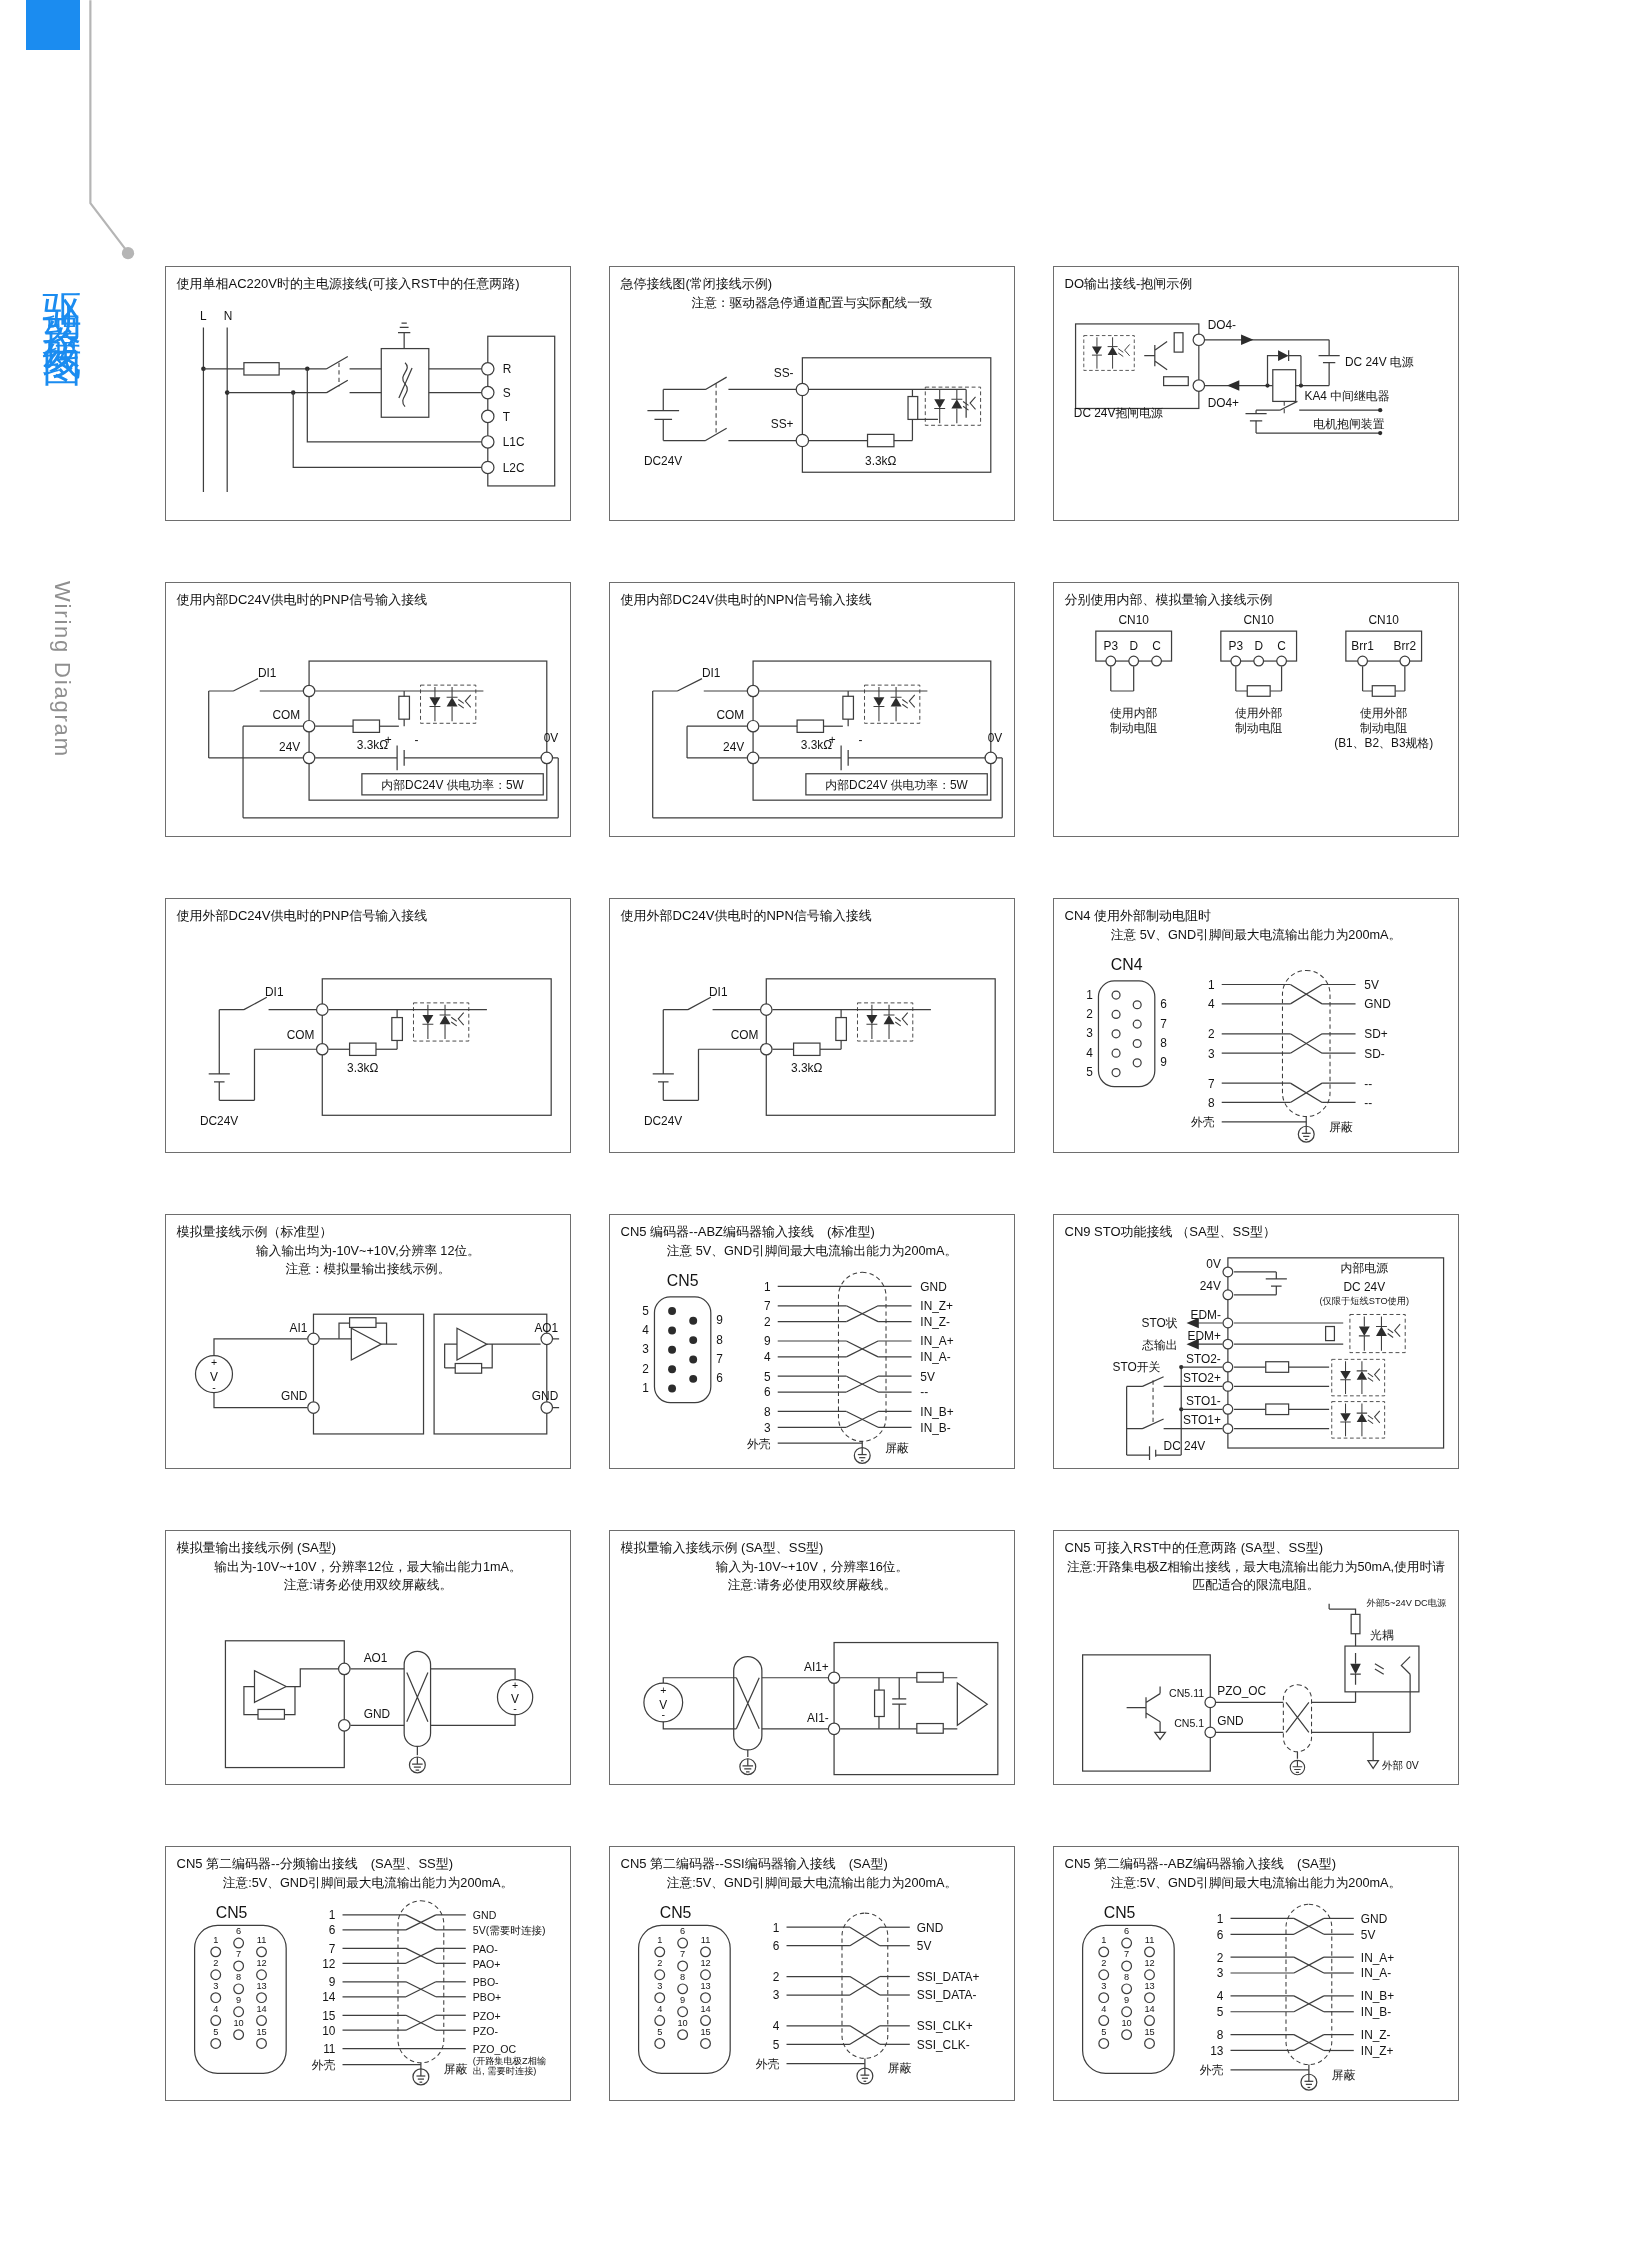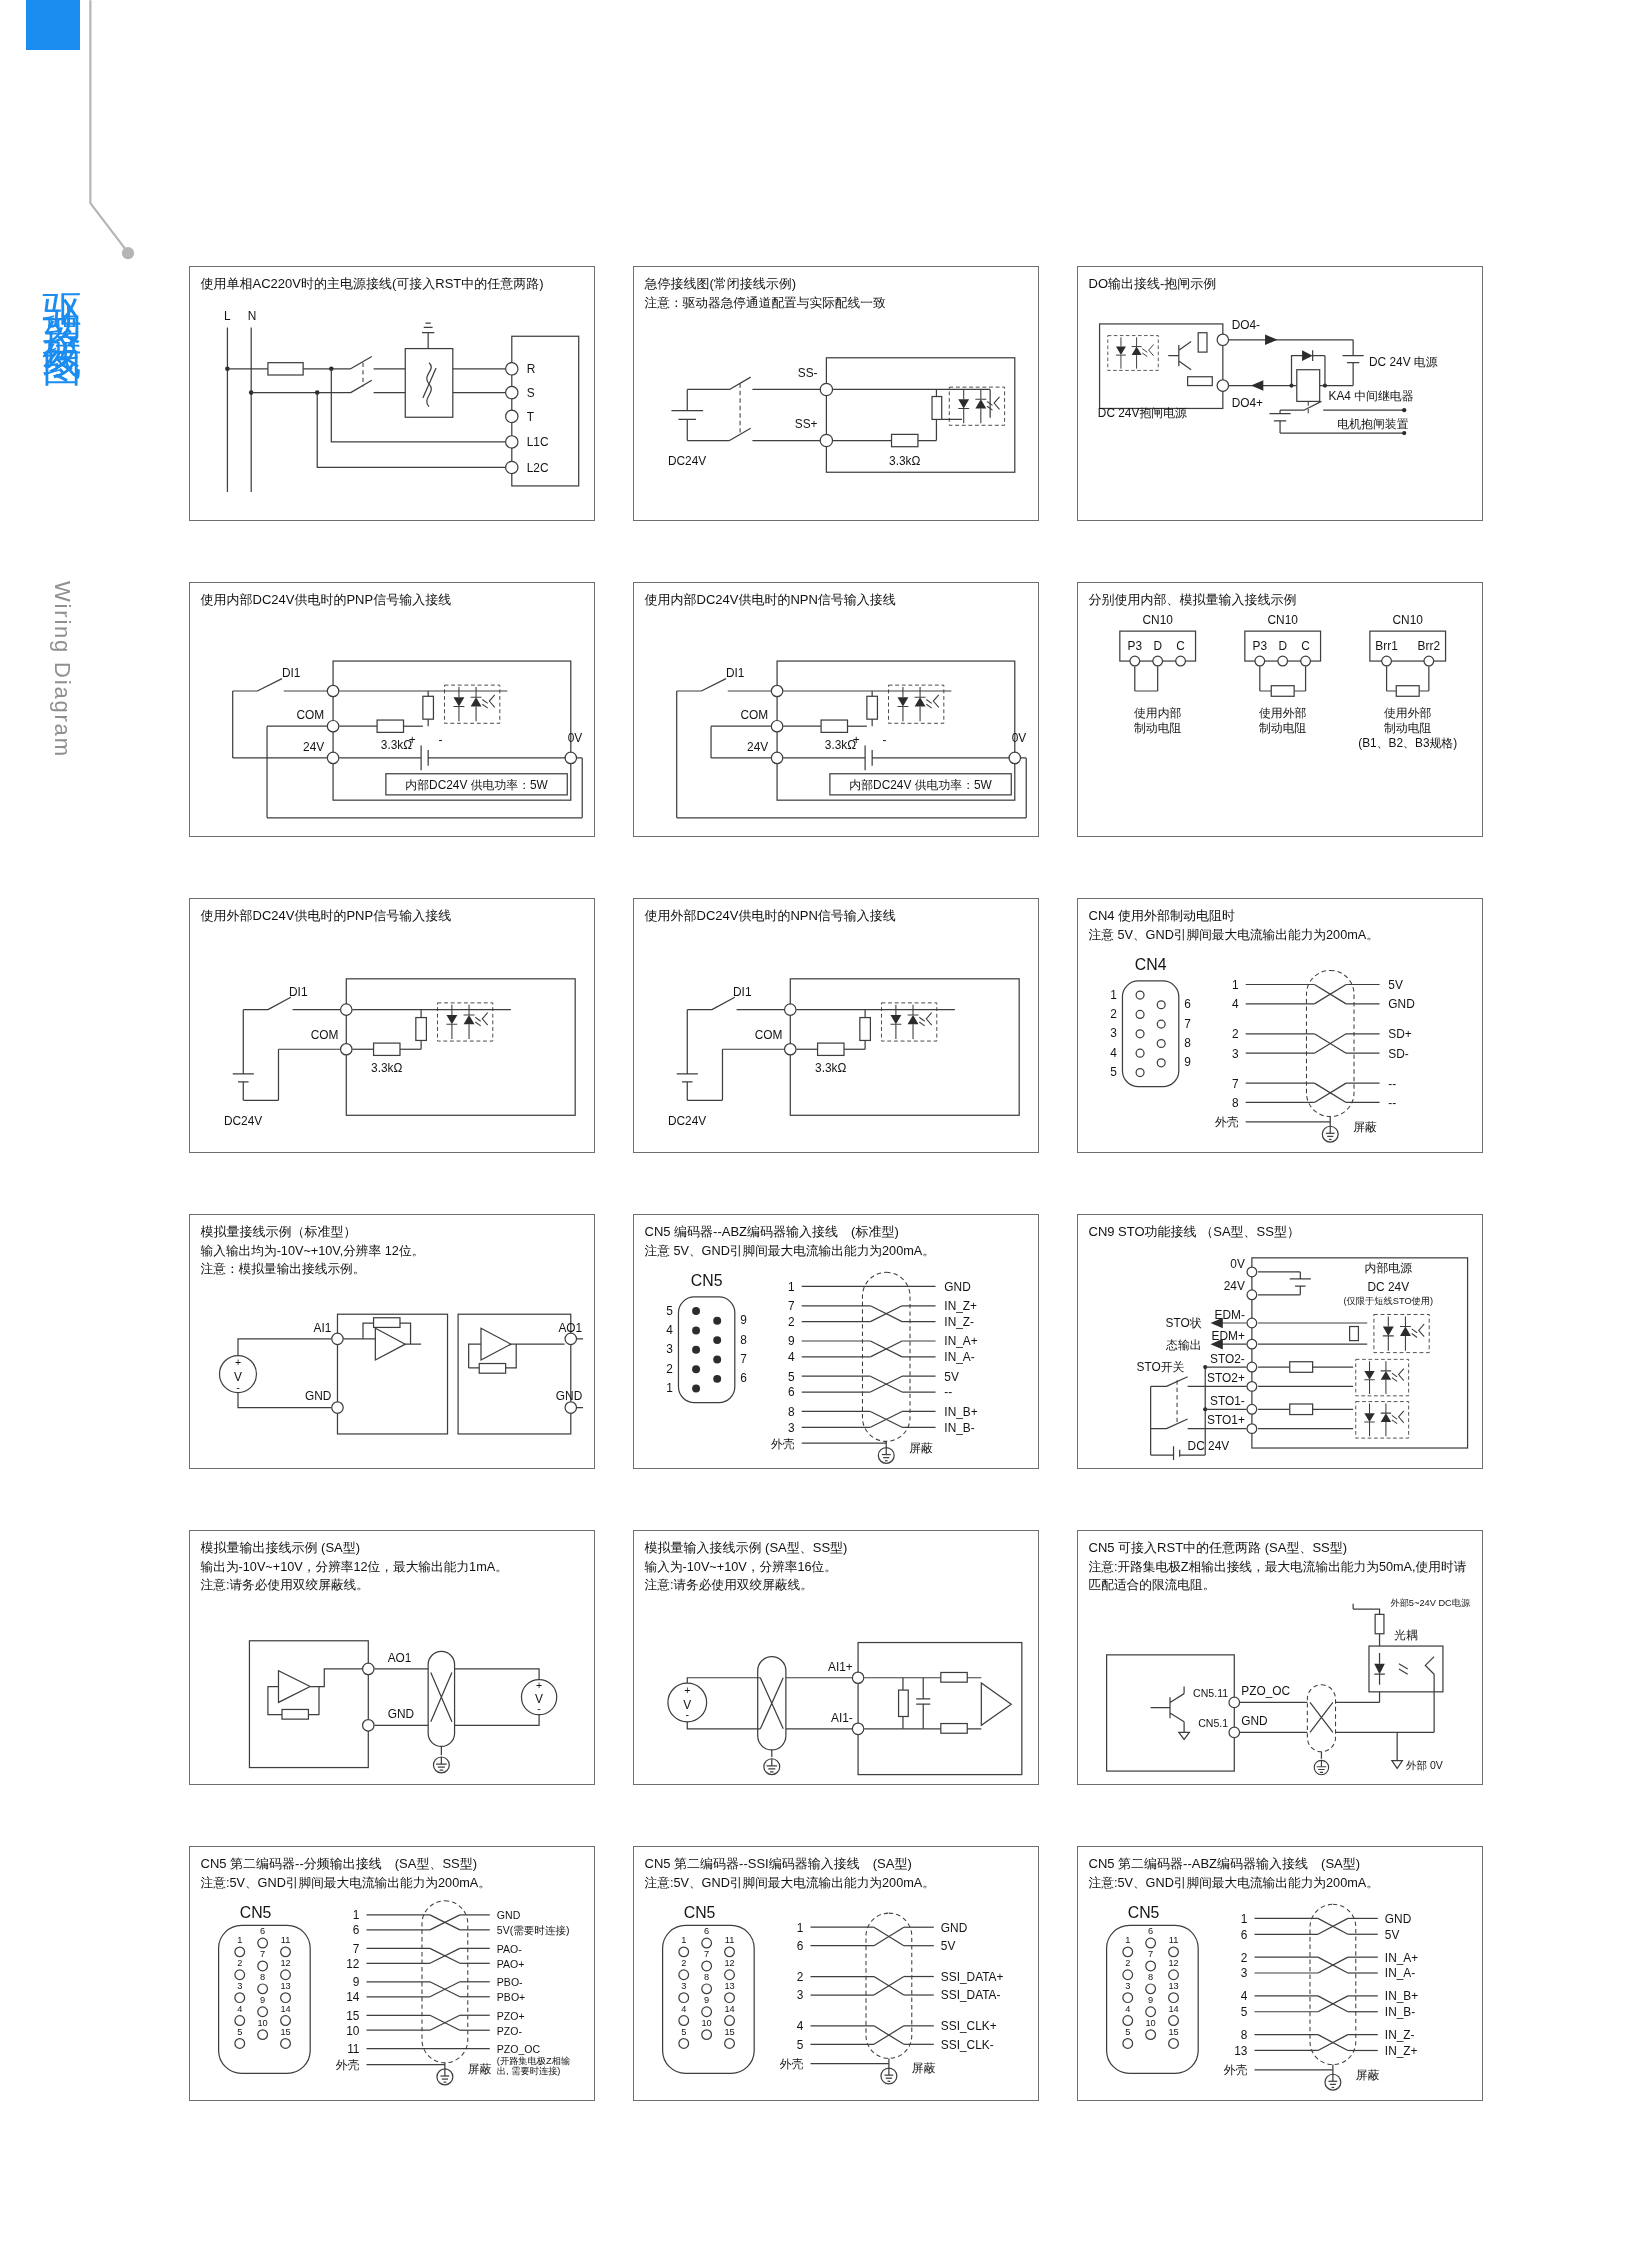--- a/index.html
+++ b/index.html
@@ -6,25 +6,25 @@
   body{width:1647px;height:2248px;background:#ffffff;position:relative;
        font-family:"Liberation Sans",sans-serif;color:#111;}
   .accent-square{position:absolute;left:26px;top:0;width:54px;height:50px;background:#1b8cf0;}
   .leader{position:absolute;left:79px;top:0;width:70px;height:263px;}
   .v-cn{position:absolute;left:35px;top:263px;writing-mode:vertical-rl;text-orientation:upright;
         font-size:39px;letter-spacing:11.4px;color:#1b8cf0;}
   .v-en{position:absolute;left:49px;top:581px;writing-mode:vertical-rl;
         font-size:22px;letter-spacing:1.8px;color:#8f8f8f;}
   .panels{position:absolute;left:165px;top:266px;display:grid;
           grid-template-columns:repeat(3,406px);grid-template-rows:repeat(6,255px);
-          column-gap:38px;row-gap:61px;margin-left:24px;}
+          column-gap:38px;row-gap:61px;}
   .panel{border:1.3px solid #6e6e6e;background:#fff;box-sizing:border-box;
          padding:7px 10.5px 3.5px;overflow:hidden;}
   .p-title{font-size:13px;line-height:20px;color:#111;}
-  .p-note{font-size:12.7px;line-height:18.4px;color:#111;}
+  .p-note{font-size:12.7px;line-height:18.4px;color:#111;text-align:center;}
   svg.diag{display:block;width:100%;height:auto;}
   svg text{font-family:"Liberation Sans",sans-serif;}
   svg .w{fill:none;stroke:#3e3e3e;stroke-width:1.4;}
   svg .wd{fill:none;stroke:#3e3e3e;stroke-width:1.2;stroke-dasharray:5 3.5;}
   svg .tm{fill:#fff;stroke:#3e3e3e;stroke-width:1.4;}
   svg .bk{fill:#2c2c2c;stroke:none;}
   svg .tx{font-size:13.5px;fill:#141414;}
   svg .txm{font-size:12px;fill:#141414;}
   svg .tb{font-size:18px;fill:#141414;}
   svg .ts{font-size:10.5px;fill:#141414;}

